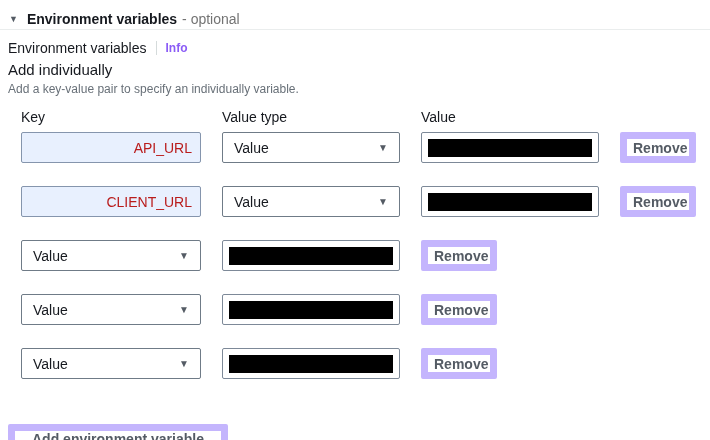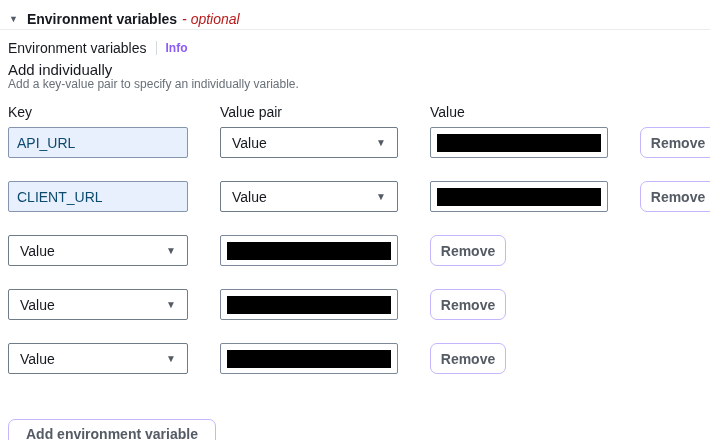--- a/index.html
+++ b/index.html
@@ -15,52 +15,54 @@
   
   .section-header {
     display: flex; align-items: center;
     padding: 9px 0 0 9px;
     height: 30px;
     border-bottom: 1px solid #eaeded;
     cursor: pointer;
   }
   .collapse-icon { font-size: 9px; color: #545b64; line-height: 1; }
   .section-title { font-size: 14px; font-weight: 700; color: #16191f; margin-left: 9px; }
-  .section-optional { font-size: 14px; font-style: italic; font-weight: 400; color: #b91c1c; margin-left: 5px; }
+  .section-optional { font-size: 14px; font-weight: 400; color: #737373; margin-left: 5px; }
 
   
   .content { padding: 9px 0 0 8px; }
 
   .field-label-row { display: flex; align-items: center; height: 17px; margin-bottom: 5px; }
   .field-label { font-size: 14px; color: #16191f; }
   .v-sep { width: 1px; height: 14px; background: #d5dbdb; margin: 0 9px; }
   .info-link { font-size: 12px; font-weight: 700; color: #8b5cf6; text-decoration: none; cursor: pointer; }
 
-  .sub-title { font-size: 15px; color: #16191f; height: 17px; line-height: 17px; }
+  .sub-title { font-size: 15px; color: #16191f; height: 17px; line-height: 17px; margin-bottom: 5px; }
   .sub-desc { font-size: 12px; color: #687078; height: 13px; line-height: 13px; margin-bottom: 14px; }
 
   
   .grid {
     display: grid;
     grid-template-columns: 180px 178px 178px 76px;
-    column-gap: 32px;
+    column-gap: 21px;
     align-items: center;
+    margin-left: 13px;
   }
   .col-labels { margin-bottom: 8px; }
   .col-label { font-size: 14px; color: #16191f; line-height: 14px; }
 
   .env-row { margin-bottom: 23px; }
 
   .key-input {
     width: 100%; height: 31px;
     border: 1px solid #7d8998; border-radius: 2px;
     background: #ffffff;
     padding: 0 8px;
-    font-family: inherit; font-size: 14px; color: #0c4a6e;
+    font-family: inherit; font-size: 14px; color: #b91c1c;
     outline: none;
+    text-align: right;
   }
   .key-input.autofill { background: #e8f0fe; border-color: #8595ad; }
 
   .select {
     height: 31px;
     border: 1px solid #6f7b87; border-radius: 2px;
     background: #ffffff;
     padding: 0 11px;
     display: flex; align-items: center; justify-content: space-between;
     font-size: 14px; color: #16191f;
@@ -72,21 +74,21 @@
     height: 31px;
     border: 1px solid #7d8998; border-radius: 2px;
     background: #ffffff;
     display: flex; align-items: center;
     padding: 0 6px;
     cursor: text;
   }
   .redacted-bar { height: 18px; width: 100%; background: #000000; }
 
   .btn {
-    border: 1px solid #c4b5fd; border-radius: 7px;
+    border: 7px solid #c4b5fd; border-radius: 2px;
     background: #ffffff;
     font-family: inherit; font-weight: 700; color: #545b64;
     cursor: pointer;
   }
   .remove-btn { width: 76px; height: 31px; font-size: 14px; }
   .add-btn { margin-top: 22px; height: 30px; padding: 0 17px; font-size: 14px; }
 </style>
 </head>
 <body>
 
@@ -102,21 +104,21 @@
     <span class="field-label">Environment variables</span>
     <span class="v-sep"></span>
     <a class="info-link">Info</a>
   </div>
 
   <div class="sub-title">Add individually</div>
   <div class="sub-desc">Add a key-value pair to specify an individually variable.</div>
 
   <div class="grid col-labels">
     <div class="col-label">Key</div>
-    <div class="col-label">Value pair</div>
+    <div class="col-label">Value type</div>
     <div class="col-label">Value</div>
     <div></div>
   </div>
 
   <div class="grid env-row">
     <input class="key-input autofill" value="API_URL" style="">
     <div class="select">
       <span>Value</span>
       <span class="caret">▼</span>
     </div>

